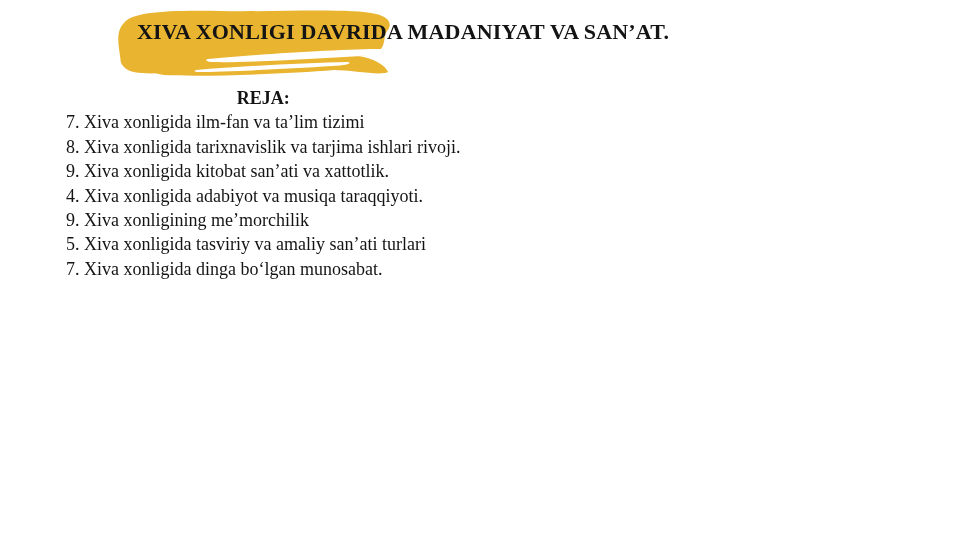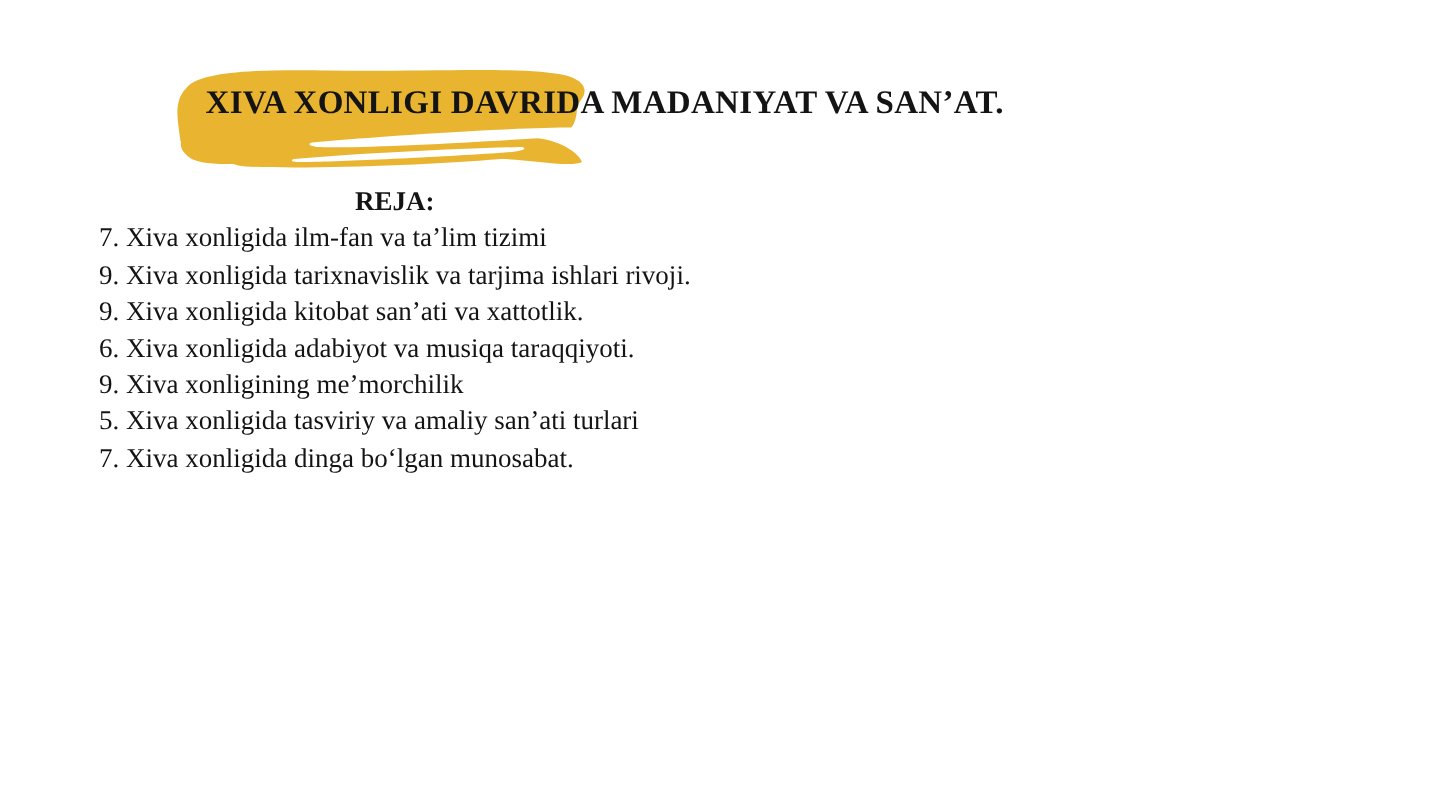--- a/index.html
+++ b/index.html
@@ -7,21 +7,20 @@
     padding: 0;
     background: #ffffff;
   }
   .slide {
     position: relative;
     width: 961px;
     height: 412px;
     background: var(--bg, #ffffff);
     overflow: hidden;
     font-family: "Liberation Serif", serif;
-    margin-top: 36px;
   }
   .brush {
     position: absolute;
     left: 112px;
     top: 6px;
     width: 284px;
     height: 76px;
   }
   .brush .ink { fill: var(--hl, #E9B42F); }
   .brush .gap { fill: #ffffff; }
@@ -102,23 +101,23 @@
       C 240 57, 237 59, 220 60
       C 175 63, 110 66, 88 66
       C 83 66, 81 65, 84 64 Z"></path>
   </svg>
 
   <h1 class="title">XIVA XONLIGI DAVRIDA MADANIYAT VA SAN’AT.</h1>
 
   <div class="plan">
     <div class="plan-heading">REJA:</div>
     <div class="plan-item">7. Xiva xonligida ilm-fan va ta’lim tizimi</div>
-    <div class="plan-item">9. Xiva xonligida tarixnavislik va tarjima ishlari rivoji.</div>
+    <div class="plan-item">8. Xiva xonligida tarixnavislik va tarjima ishlari rivoji.</div>
     <div class="plan-item">9. Xiva xonligida kitobat san’ati va xattotlik.</div>
-    <div class="plan-item">6. Xiva xonligida adabiyot va musiqa taraqqiyoti.</div>
+    <div class="plan-item">4. Xiva xonligida adabiyot va musiqa taraqqiyoti.</div>
     <div class="plan-item">9. Xiva xonligining me’morchilik</div>
     <div class="plan-item">5. Xiva xonligida tasviriy va amaliy san’ati turlari</div>
     <div class="plan-item">7. Xiva xonligida dinga bo‘lgan munosabat.</div>
   </div>
 
   <div class="page-number">1</div>
 
 </div>
 
 </body></html>

